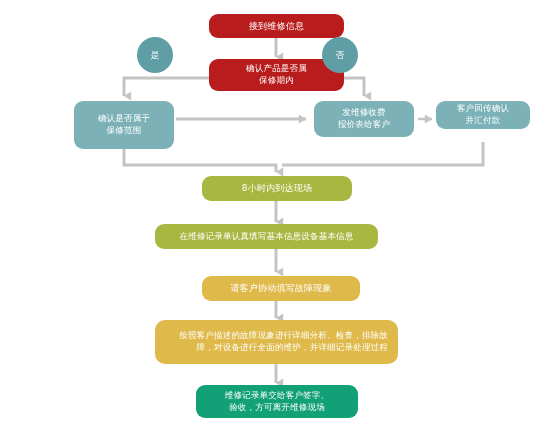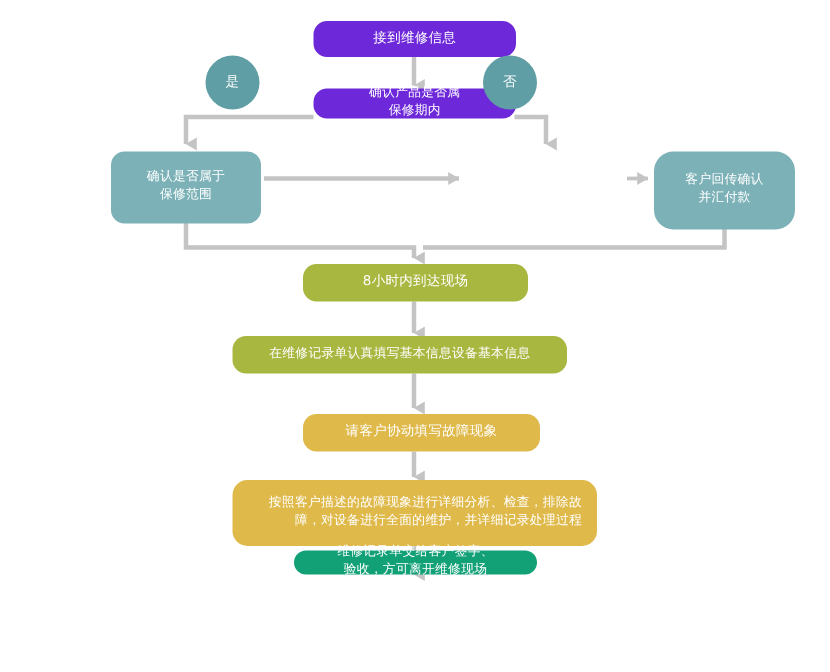--- a/index.html
+++ b/index.html
@@ -48,21 +48,21 @@
     box-sizing: border-box;
     white-space: pre-line;
   }
   
   .pill      { border-radius: 9px; }
   .circle    { border-radius: 50%; }
   .para      { border-radius: 10px; }
   .para .txt { text-align: right; padding: 0 10px; }
 
   
-  .c-mint    { background: #6d28d9; }
+  .c-mint    { background: #b91c1c; }
   .c-steel   { background: #7cb2b7; }
   .c-deep    { background: #5f9ea4; }
   .c-olive   { background: #a8b73f; }
   .c-gold    { background: #dfb949; }
   .c-green   { background: #12a076; }
 </style>
 </head>
 <body>
 
 <div id="canvas">
@@ -96,58 +96,62 @@
       <line x1="276" y1="249" x2="276" y2="272" marker-end="url(#arrowDown)"></line>
       <line x1="276" y1="301" x2="276" y2="318" marker-end="url(#arrowDown)"></line>
       <line x1="276" y1="364" x2="276" y2="383" marker-end="url(#arrowDown)"></line>
     </g>
   </svg>
 
   <div class="node pill c-mint" style="left:209px; top:14px; width:135px; height:24px; font-size:9px;">
     <span class="txt">接到维修信息</span>
   </div>
 
-  <div class="node pill c-mint" style="left:209px; top:59px; width:135px; height:20px; font-size:8.5px;">
+  <div class="node pill c-mint" style="left:209px; top:59px; width:135px; height:32px; font-size:8.5px;">
     <span class="txt">确认产品是否属
 保修期内</span>
   </div>
 
   <div class="node circle c-deep" style="left:137px; top:37px; width:36px; height:36px; font-size:9px;">
     <span class="txt">是</span>
   </div>
 
   <div class="node circle c-deep" style="left:322px; top:37px; width:36px; height:36px; font-size:9px;">
     <span class="txt">否</span>
   </div>
 
   <div class="node pill c-steel" style="left:74px; top:101px; width:100px; height:48px; font-size:8.5px;">
     <span class="txt">确认是否属于
 保修范围</span>
   </div>
 
+  <div class="node pill c-steel" style="left:314px; top:101px; width:100px; height:36px; font-size:8.5px;">
+    <span class="txt">发维修收费
+报价表给客户</span>
+  </div>
 
-  <div class="node pill c-steel" style="left:436px; top:101px; width:94px; height:52px; font-size:8.5px;border-radius:13px;">
+  <div class="node pill c-steel" style="left:436px; top:101px; width:94px; height:28px; font-size:8.5px;">
     <span class="txt">客户回传确认
 并汇付款</span>
   </div>
 
   <div class="node pill c-olive" style="left:202px; top:176px; width:150px; height:25px; font-size:9px;">
     <span class="txt">8小时内到达现场</span>
   </div>
 
   <div class="node pill c-olive" style="left:155px; top:224px; width:223px; height:25px; font-size:8.5px;">
     <span class="txt">在维修记录单认真填写基本信息设备基本信息</span>
   </div>
 
   <div class="node pill c-gold" style="left:202px; top:276px; width:158px; height:25px; font-size:9px;">
     <span class="txt">请客户协动填写故障现象</span>
   </div>
 
   <div class="node para c-gold" style="left:155px; top:320px; width:243px; height:44px; font-size:8.5px;">
     <span class="txt">按照客户描述的故障现象进行详细分析、检查，排除故障，对设备进行全面的维护，并详细记录处理过程</span>
   </div>
 
-  <div class="node pill c-green" style="left:196px; top:367px; width:162px; height:16px; font-size:8.5px;">
+  <div class="node pill c-green" style="left:196px; top:385px; width:162px; height:33px; font-size:8.5px;">
     <span class="txt">维修记录单交给客户签字、
 验收，方可离开维修现场</span>
   </div>
 
 </div>
 
 </body></html>

